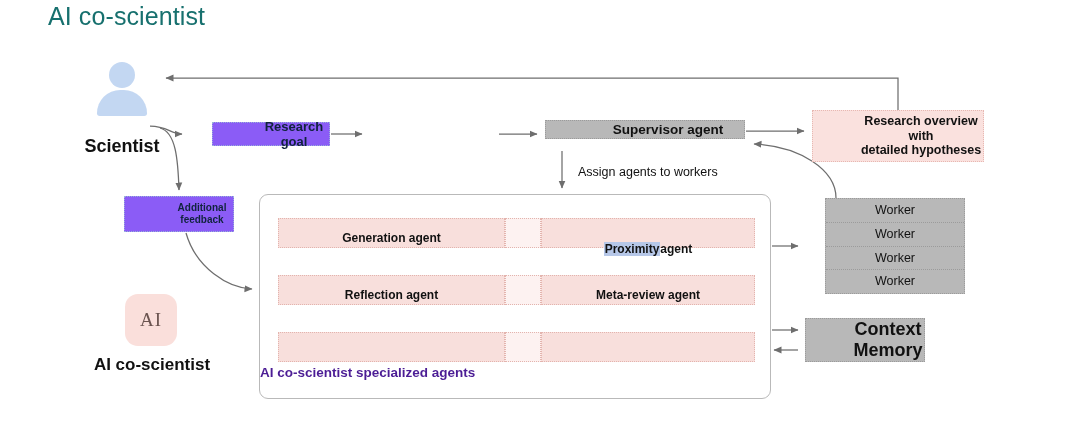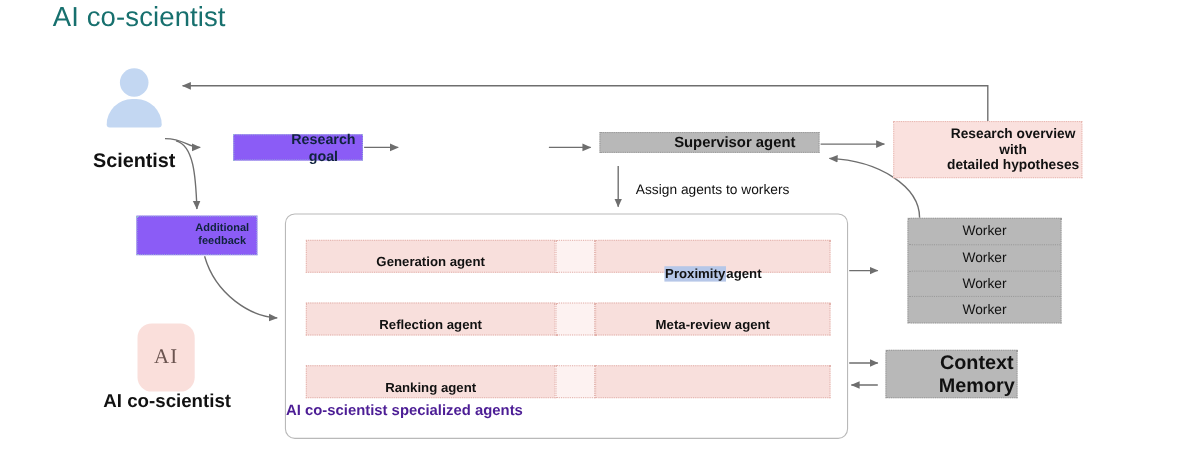--- a/index.html
+++ b/index.html
@@ -28,21 +28,21 @@
   
   .person{position:absolute;left:95px;top:62px;width:54px;height:50px;}
   .person .head{position:absolute;left:14px;top:0;width:26px;height:26px;border-radius:50%;
                 background:#c3d7f2;}
   .person .body{position:absolute;left:2px;top:28px;width:50px;height:26px;
                 border-radius:25px 25px 3px 3px;background:#c3d7f2;}
   .lbl-scientist{position:absolute;left:72px;top:136px;width:100px;text-align:center;
                  font-size:18px;font-weight:bold;color:#111;}
 
   
-  .ailogo{position:absolute;left:125px;top:294px;width:52px;height:62px;border-radius:13px;
+  .ailogo{position:absolute;left:125px;top:294px;width:52px;height:52px;border-radius:13px;
           background:#fadfdb;display:flex;align-items:center;justify-content:center;
           font-family:"Liberation Serif",serif;font-size:19px;color:#6b5450;letter-spacing:1px;}
   .lbl-ai{position:absolute;left:78px;top:355px;width:148px;text-align:center;
           font-size:17px;font-weight:bold;color:#111;}
 
   
   #research-goal{left:212px;top:122px;width:118px;height:24px;font-size:13px;}
   #configuration{left:370px;top:120px;width:128px;height:28px;font-size:13.5px;}
   #supervisor{left:545px;top:120px;width:200px;height:19px;font-size:13.5px;}
   #overview{left:812px;top:110px;width:172px;height:52px;font-size:12.5px;flex-direction:column;}
@@ -195,18 +195,17 @@
 
     <div class="agent-cell" style="left:18px;top:23px;width:227px;">Generation agent</div>
     <div class="agent-cell" style="left:281px;top:23px;width:214px;margin-top:11px;">
       <span class="hl">Proximity</span>
         <span> agent</span>
     </div>
 
     <div class="agent-cell" style="left:18px;top:80px;width:227px;">Reflection agent</div>
     <div class="agent-cell" style="left:281px;top:80px;width:214px;">Meta-review agent</div>
 
-    <div class="agent-cell" style="left:18px;top:137px;width:227px;">Ranking agent</div>
 
     <div class="caption">AI co-scientist specialized agents</div>
   </div>
 
 </div>
 
 </body></html>

